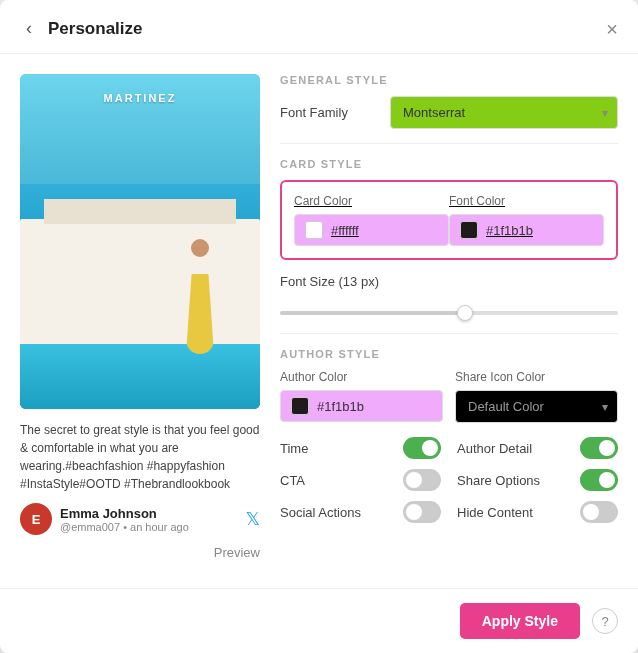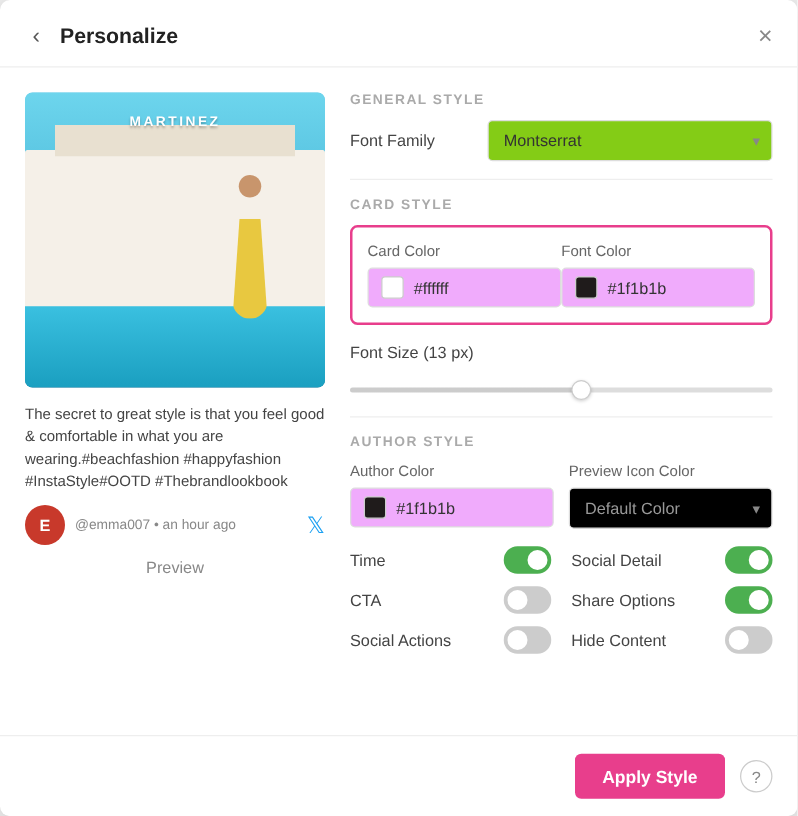--- a/index.html
+++ b/index.html
@@ -84,21 +84,21 @@
       gap: 20px;
     }
 
     .left-panel {
       width: 240px;
       flex-shrink: 0;
     }
 
     .preview-image {
       width: 240px;
-      height: 236px;
+      height: 335px;
       border-radius: 6px;
       overflow: hidden;
       position: relative;
       background: linear-gradient(180deg, #5bc8e8 0%, #29a9d4 40%, #1a8ab5 70%, #0d6e94 100%);
     }
 
     
     .scene-building {
       position: absolute;
       bottom: 60px;
@@ -227,21 +227,21 @@
       color: #888;
     }
 
     .twitter-icon {
       color: #1da1f2;
       font-size: 18px;
     }
 
     .preview-link {
       display: block;
-      text-align: center;
+      text-align: right;
       color: #888;
       font-size: 13px;
       margin-top: 10px;
       cursor: pointer;
       text-decoration: none;
     }
 
     .right-panel {
       flex: 1;
     }
@@ -298,20 +298,21 @@
     .card-style-section {
       border: 2px solid #e83e8c;
       border-radius: 6px;
       padding: 12px;
       margin-bottom: 14px;
     }
 
     .color-row {
       display: flex;
       gap: 0;
+      text-decoration: underline;
     }
 
     .color-field {
       flex: 1;
     }
 
     .color-field-label {
       font-size: 12px;
       color: #666;
       margin-bottom: 6px;
@@ -517,20 +518,21 @@
           <div class="figure-head"></div>
           <div class="figure-body"></div>
         </div>
       </div>
       <div class="card-info">
         <div class="card-description">The secret to great style is that you feel good &amp; comfortable in what you are wearing.#beachfashion #happyfashion #InstaStyle#OOTD #Thebrandlookbook</div>
         <div class="card-author">
           <div class="author-left">
             <div class="author-avatar">E</div>
             <div>
+              <div class="author-name">Emma Johnson</div>
               <div class="author-handle">@emma007 • an hour ago</div>
             </div>
           </div>
           <span class="twitter-icon">𝕏</span>
         </div>
         <a class="preview-link">Preview</a>
       </div>
     </div>
 
     <div class="right-panel">
@@ -585,41 +587,41 @@
         <div class="section-label">AUTHOR STYLE</div>
         <div class="author-color-row">
           <div class="author-color-field">
             <div class="color-field-label">Author Color</div>
             <div class="color-input-wrapper">
               <div class="color-swatch" style="background:#1f1b1b;"></div>
               <span class="color-value">#1f1b1b</span>
             </div>
           </div>
           <div class="author-color-field">
-            <div class="color-field-label">Preview Icon Color</div>
+            <div class="color-field-label">Share Icon Color</div>
             <div class="select-wrapper">
               <select class="styled-select" style="background:#000000; color:#999;">
                 <option>Default Color</option>
                 <option>Custom Color</option>
               </select>
               <span class="select-arrow">▾</span>
             </div>
           </div>
         </div>
 
         <div class="toggle-grid">
           <div class="toggle-row">
             <span class="toggle-label">Time</span>
             <label class="toggle">
               <input type="checkbox" checked="" style="">
               <span class="toggle-slider"></span>
             </label>
           </div>
           <div class="toggle-row">
-            <span class="toggle-label">Social Detail</span>
+            <span class="toggle-label">Author Detail</span>
             <label class="toggle">
               <input type="checkbox" checked="" style="">
               <span class="toggle-slider"></span>
             </label>
           </div>
           <div class="toggle-row">
             <span class="toggle-label">CTA</span>
             <label class="toggle">
               <input type="checkbox" style="">
               <span class="toggle-slider"></span>

